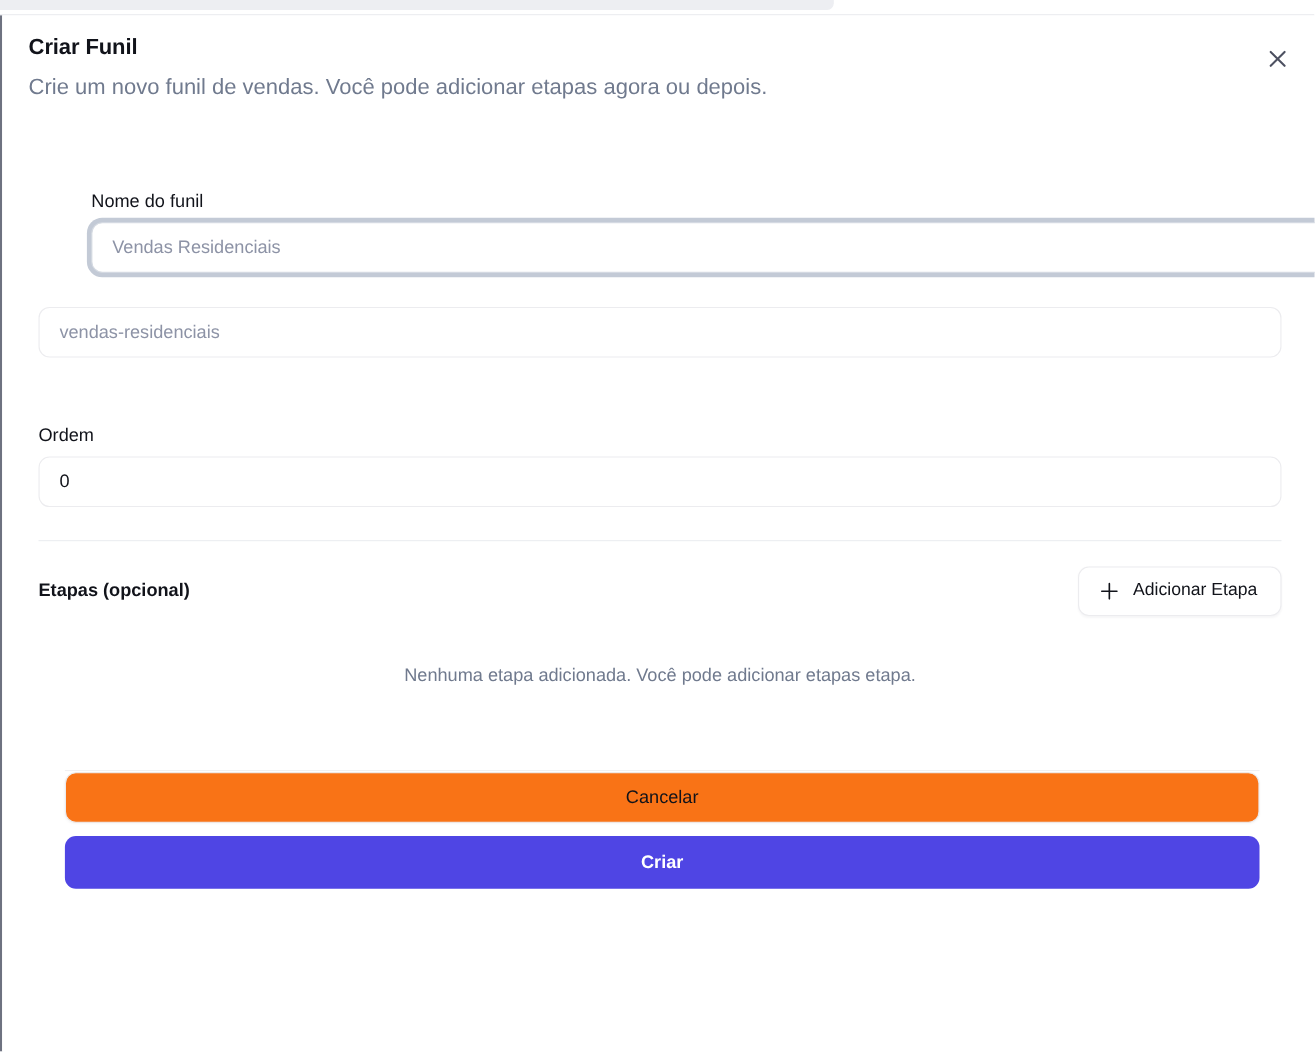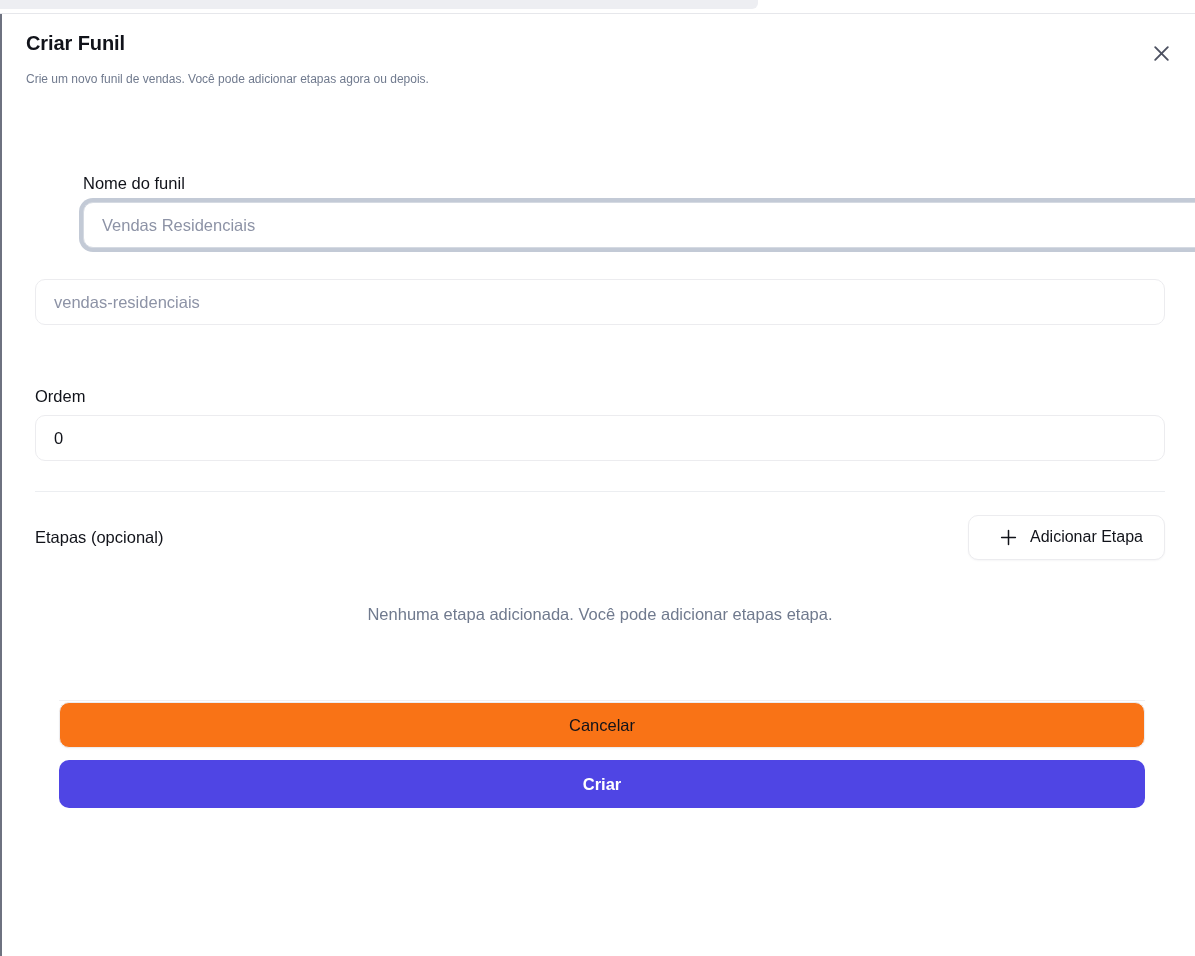--- a/index.html
+++ b/index.html
@@ -73,21 +73,21 @@
   .dialog-title {
     margin: 0;
     font-size: 20px;
     font-weight: 700;
     color: #11131a;
     letter-spacing: -0.1px;
     line-height: 26px;
   }
   .dialog-subtitle {
     margin: 12px 0 0 0;
-    font-size: 12px;
+    font-size: 20px;
     font-weight: 400;
     color: #707a8e;
     line-height: 22px;
   }
   .close-button {
     position: absolute;
     top: 24px;
     right: 19px;
     width: 30px;
     height: 30px;
@@ -169,30 +169,30 @@
     top: 500px;
     left: 33px;
     width: 1130px;
     height: 46px;
     display: flex;
     align-items: center;
     justify-content: space-between;
   }
   .stages-title {
     font-size: 16.5px;
-    font-weight: 400;
+    font-weight: 700;
     color: #11131a;
     line-height: 22px;
   }
   .add-stage-button {
     display: inline-flex;
     align-items: center;
     gap: 13px;
     height: 45px;
-    padding: 0 21px 0 31px;
+    padding: 0 21px 0 19px;
     background: #ffffff;
     border: 1px solid #ececef;
     border-radius: 10px;
     font-family: "Liberation Sans", sans-serif;
     font-size: 16px;
     color: #11131a;
     cursor: pointer;
     box-shadow: 0 1px 2px rgba(16,24,40,0.04);
   }
   .add-stage-button svg { display: block; }

